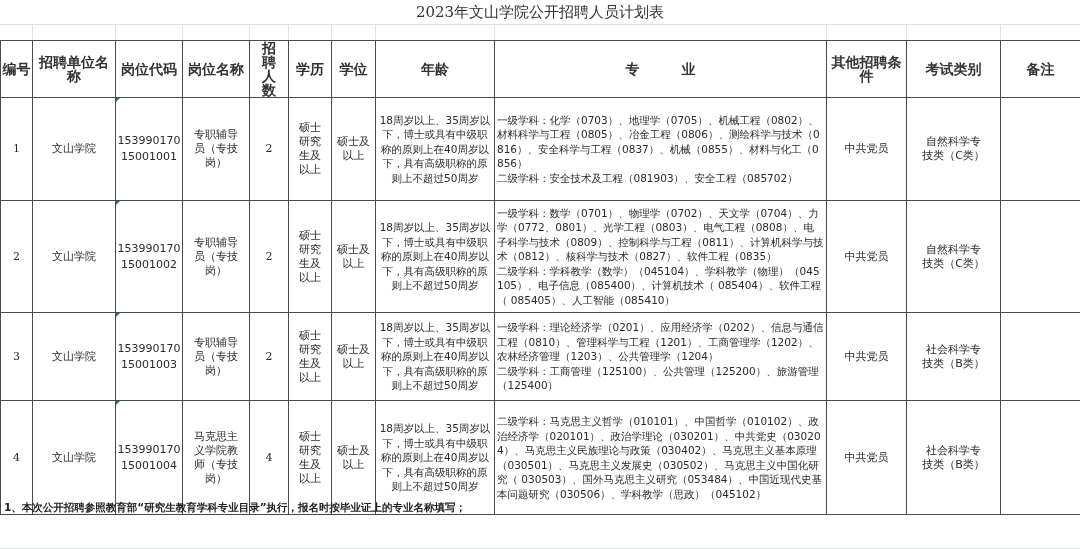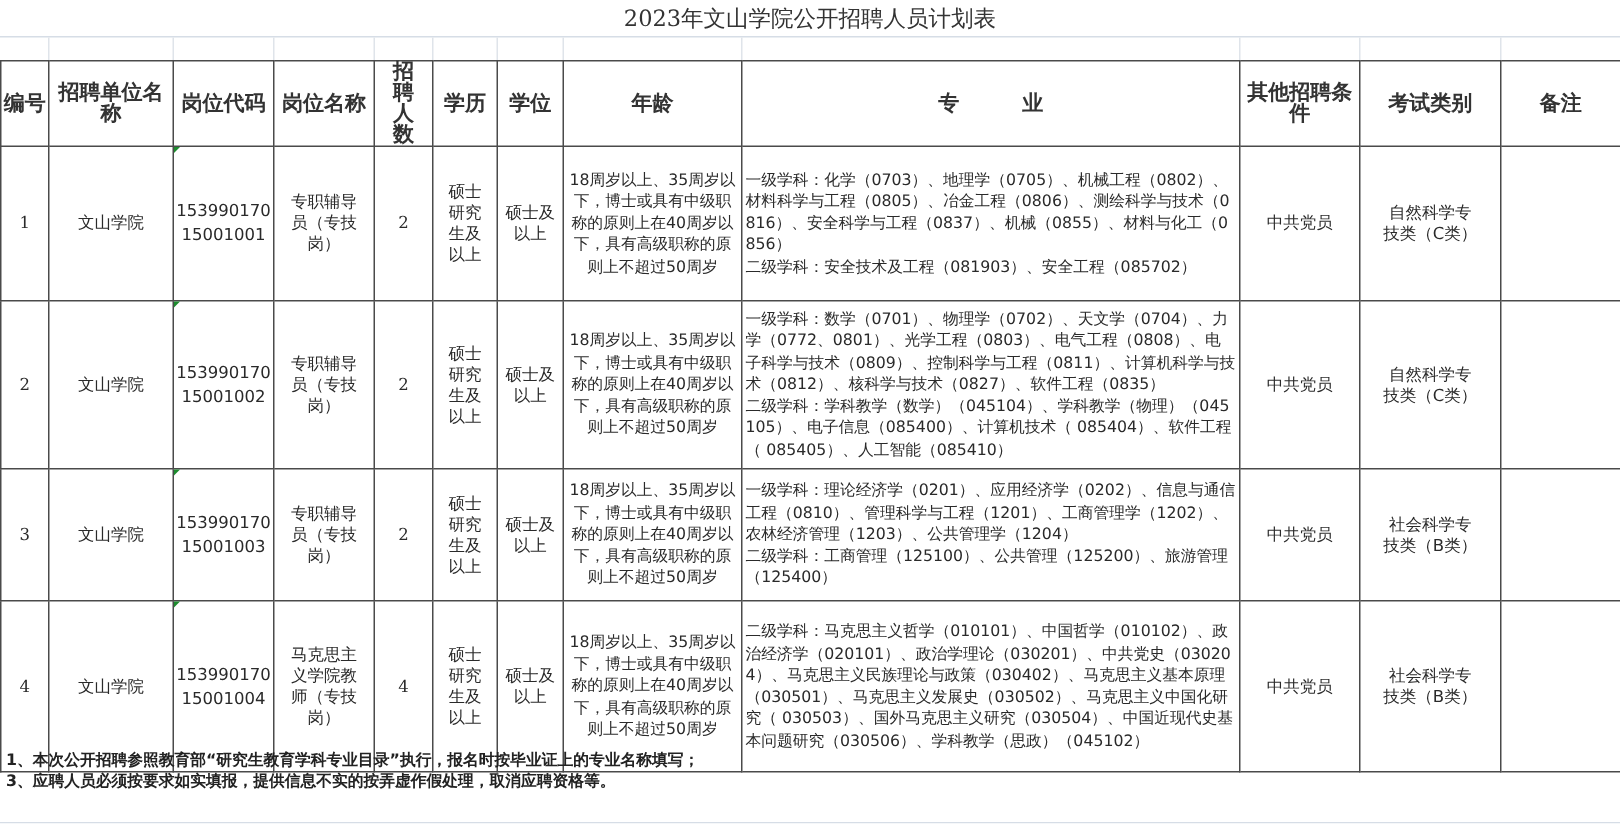--- a/index.html
+++ b/index.html
@@ -153,25 +153,24 @@
       </tr>
       <tr style="height:114px">
         <td class="num">4</td>
         <td>文山学院</td>
         <td class="code"><span class="green-mark"></span><span>15399017015001004</span></td>
         <td style="padding:0 8px">马克思主义学院教师（专技岗）</td>
         <td class="num">4</td>
         <td style="padding:0 6px">硕士研究生及以上</td>
         <td style="padding:0 4px">硕士及以上</td>
         <td class="age">18周岁以上、35周岁以下，博士或具有中级职称的原则上在40周岁以下，具有高级职称的原则上不超过50周岁</td>
-        <td class="major" style="white-space:pre-line">二级学科：马克思主义哲学（010101）、中国哲学（010102）、政治经济学（020101）、政治学理论（030201）、中共党史（030204）、马克思主义民族理论与政策（030402）、马克思主义基本原理（030501）、马克思主义发展史（030502）、马克思主义中国化研究（ 030503）、国外马克思主义研究（030504）、中国近现代史基本问题研究（030506）、学科教学（思政）（045102）</td>
+        <td class="major" style="white-space:pre-line">二级学科：马克思主义哲学（010101）、中国哲学（010102）、政治经济学（020101）、政治学理论（030201）、中共党史（030204）、马克思主义民族理论与政策（030402）、马克思主义基本原理（030501）、马克思主义发展史（030502）、马克思主义中国化研究（ 030503）、国外马克思主义研究（053484）、中国近现代史基本问题研究（030506）、学科教学（思政）（045102）</td>
         <td>中共党员</td>
         <td style="padding:0 14px">社会科学专技类（B类）</td>
         <td></td>
       </tr>
     </tbody>
   </table>
 
   <div class="notes">
     <div>1、本次公开招聘参照教育部“研究生教育学科专业目录”执行，报名时按毕业证上的专业名称填写；</div>
-    <div>3、应聘人员必须按要求如实填报，提供信息不实的按弄虚作假处理，取消应聘资格等。</div>
   </div>
 </div>
 
 </body></html>

